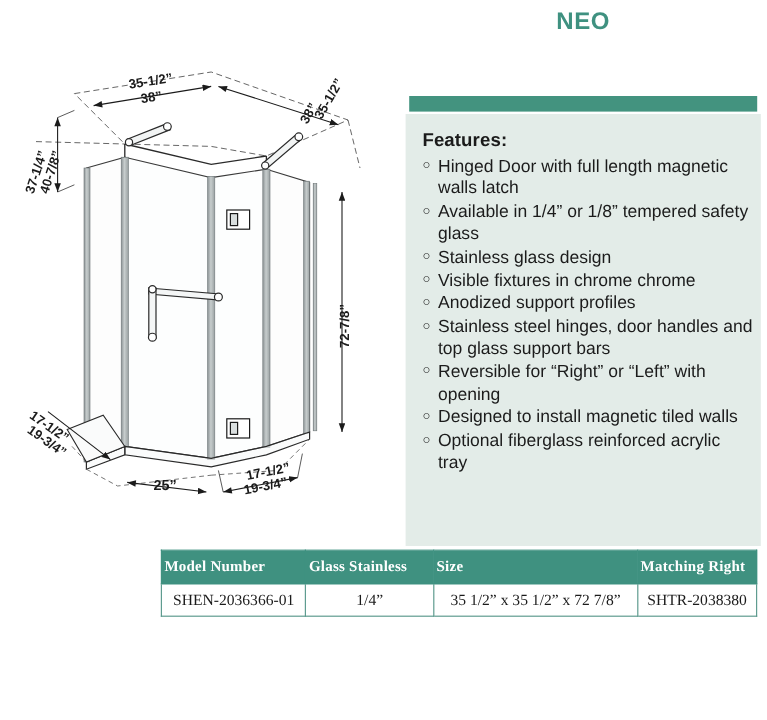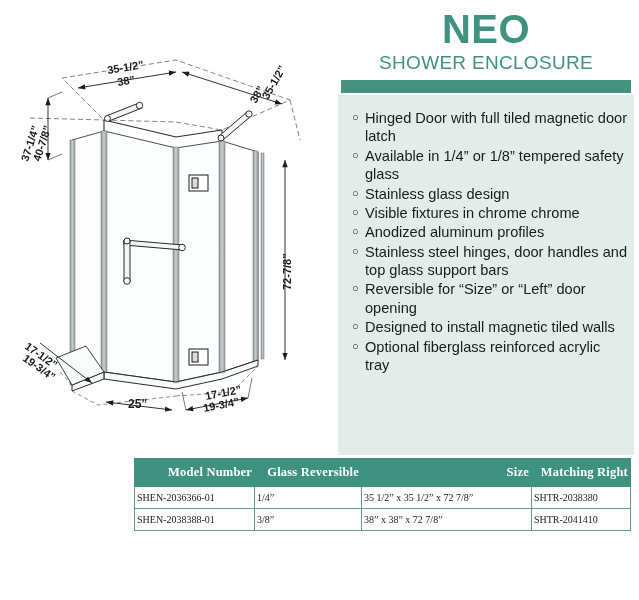--- a/index.html
+++ b/index.html
@@ -18,21 +18,21 @@
   
   #header {
     position: absolute;
     left: 341px;
     top: 8px;
     width: 290px;
     text-align: center;
   }
   #brand-title {
     font-family: "Liberation Sans", sans-serif;
-    font-size: 40px;
+    font-size: 20px;
     font-weight: bold;
     color: #3f9180;
     line-height: 1.08;
     letter-spacing: 0.5px;
   }
   #brand-subtitle {
     font-family: "Liberation Sans", sans-serif;
     font-size: 19px;
     font-weight: normal;
     color: #3f9180;
@@ -106,43 +106,42 @@
     border-collapse: collapse;
     width: 100%;
     font-family: "Liberation Serif", serif;
   }
   #spec-table thead th {
     background: #3f9180;
     color: #ffffff;
     font-size: 12.5px;
     font-weight: bold;
     padding: 6px 2px 6px;
-    text-align: right;
+    text-align: left;
     border: 1px solid #3f9180;
     letter-spacing: 0.2px;
   }
   #spec-table tbody td {
     background: #ffffff;
     color: #1b1b1b;
-    font-size: 10px;
-    text-align: left;
+    font-size: 13px;
+    text-align: center;
     padding: 5px 2px;
     border: 1px solid #5f9c90;
   }
   .col-model  { width: 120px; }
   .col-thick  { width: 105px; }
   .col-size   { width: 175px; margin-top: 32px; }
   .col-tray   { width: 97px; }
 </style>
 </head>
 <body>
 
 <div id="header">
   <div id="brand-title">NEO</div>
-  <div id="brand-subtitle">SHOWER ENCLOSURE</div>
 </div>
 <div id="accent-bar"></div>
 
 <div id="drawing">
   <svg width="340" height="455" viewBox="0 0 340 455" xmlns="http://www.w3.org/2000/svg">
     <defs>
       <linearGradient id="postGrad" x1="0" y1="0" x2="1" y2="0">
         <stop offset="0%" stop-color="#8d9496"></stop>
         <stop offset="45%" stop-color="#c7cdcd"></stop>
         <stop offset="100%" stop-color="#9aa1a2"></stop>
@@ -290,78 +289,73 @@
         <tspan>17-1/2”</tspan>
       </text>
       <text transform="translate(204,412) rotate(-11)">
         <tspan>19-3/4”</tspan>
       </text>
     </g>
   </svg>
 </div>
 
 <div id="features-panel">
+  <div id="features-heading">Features:</div>
   <div id="features-list">
       <div class="feature-item">
         <span class="feature-bullet">○</span>
-        <span class="feature-text">Hinged Door with full tiled magnetic door latch</span>
+        <span class="feature-text">Hinged Door with full length magnetic walls latch</span>
       </div>
       <div class="feature-item">
         <span class="feature-bullet">○</span>
         <span class="feature-text">Available in 1/4” or 1/8” tempered safety glass</span>
       </div>
       <div class="feature-item">
         <span class="feature-bullet">○</span>
         <span class="feature-text">Stainless glass design</span>
       </div>
       <div class="feature-item">
         <span class="feature-bullet">○</span>
         <span class="feature-text">Visible fixtures in chrome chrome</span>
       </div>
       <div class="feature-item">
         <span class="feature-bullet">○</span>
-        <span class="feature-text">Anodized aluminum profiles</span>
+        <span class="feature-text">Anodized support profiles</span>
       </div>
       <div class="feature-item">
         <span class="feature-bullet">○</span>
         <span class="feature-text">Stainless steel hinges, door handles and top glass support bars</span>
       </div>
       <div class="feature-item">
         <span class="feature-bullet">○</span>
-        <span class="feature-text">Reversible for “Size” or “Left” door opening</span>
+        <span class="feature-text">Reversible for “Right” or “Left” with opening</span>
       </div>
       <div class="feature-item">
         <span class="feature-bullet">○</span>
         <span class="feature-text">Designed to install magnetic tiled walls</span>
       </div>
       <div class="feature-item">
         <span class="feature-bullet">○</span>
         <span class="feature-text">Optional fiberglass reinforced acrylic tray</span>
       </div>
     </div>
 </div>
 
 <div id="spec-table-wrap">
   <table id="spec-table">
     <thead>
       <tr>
         <th class="col-model">Model Number</th>
-        <th class="col-thick">Glass Reversible</th>
+        <th class="col-thick">Glass Stainless</th>
         <th class="col-size">Size</th>
         <th class="col-tray">Matching Right</th>
       </tr>
     </thead>
     <tbody id="spec-table-body">
         <tr>
           <td class="col-model">SHEN-2036366-01</td>
           <td class="col-thick">1/4”</td>
           <td class="col-size">35 1/2” x 35 1/2” x 72 7/8”</td>
           <td class="col-tray">SHTR-2038380</td>
         </tr>
-        <tr>
-          <td class="col-model">SHEN-2038388-01</td>
-          <td class="col-thick">3/8”</td>
-          <td class="col-size">38” x 38” x 72 7/8”</td>
-          <td class="col-tray">SHTR-2041410</td>
-        </tr>
       </tbody>
   </table>
 </div>
 
 </body></html>

